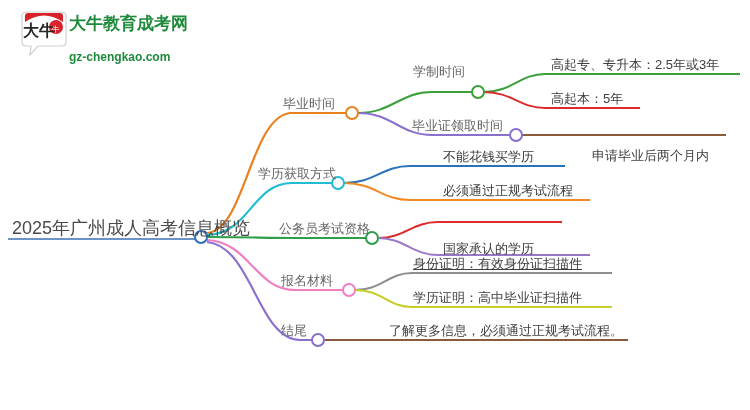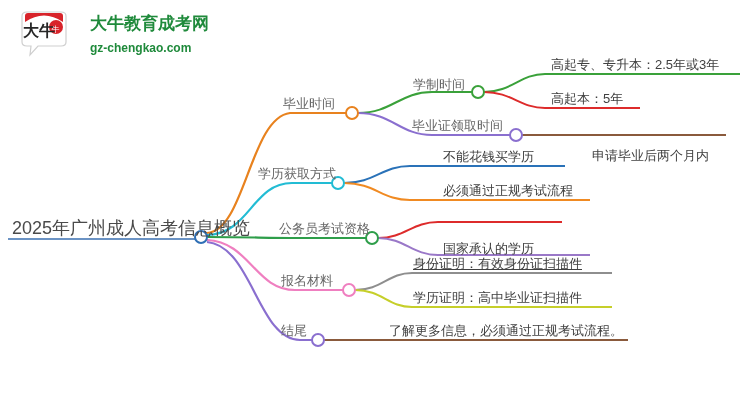--- a/index.html
+++ b/index.html
@@ -29,38 +29,38 @@
   }
   #logo-mark {
     position: absolute;
     left: 0px;
     top: 2px;
     width: 52px;
     height: 50px;
   }
   #logo-text {
     position: absolute;
-    left: 72px;
+    left: 51px;
     top: 6px;
     width: 132px;
   }
   .logo-cn {
     font-size: 17px;
     font-weight: bold;
     color: #1f8a3b;
     letter-spacing: 0px;
     line-height: 20px;
     white-space: nowrap;
   }
   .logo-url {
     font-size: 12px;
     font-weight: bold;
     color: #1f8a3b;
     line-height: 15px;
-    margin-top: 7px;
+    margin-top: 16px;
     white-space: nowrap;
     font-family: "Liberation Sans", "DejaVu Sans", sans-serif;
   }
 
   
   #wires {
     position: absolute;
     left: 0;
     top: 0;
     width: 750px;
@@ -156,21 +156,21 @@
     <circle cx="338" cy="183" r="6" fill="#ffffff" stroke="#22bcd4" stroke-width="2"></circle>
     <circle cx="372" cy="238" r="6" fill="#ffffff" stroke="#2e9e4a" stroke-width="2"></circle>
     <circle cx="349" cy="290" r="6" fill="#ffffff" stroke="#ef7fc0" stroke-width="2"></circle>
     <circle cx="318" cy="340" r="6" fill="#ffffff" stroke="#8a6fcf" stroke-width="2"></circle>
   </svg>
 
   <div class="node-label root" style="left:12px; top:221px;">2025年广州成人高考信息概览</div>
 
   <div class="node-label lvl1" style="left:283px; top:96px;">毕业时间</div>
 
-  <div class="node-label lvl1" style="left:413px; top:77px;">学制时间</div>
+  <div class="node-label lvl1" style="left:413px; top:64px;">学制时间</div>
   <div class="node-label leaf" style="left:551px; top:57px;">高起专、专升本：2.5年或3年</div>
   <div class="node-label leaf" style="left:551px; top:91px;">高起本：5年</div>
 
   <div class="node-label lvl1" style="left:412px; top:118px;">毕业证领取时间</div>
   <div class="node-label leaf" style="left:592px; top:124px;margin-top:24px;">申请毕业后两个月内</div>
 
   <div class="node-label lvl1" style="left:258px; top:166px;">学历获取方式</div>
   <div class="node-label leaf" style="left:443px; top:149px;">不能花钱买学历</div>
   <div class="node-label lvl1" style="left:279px; top:221px;">公务员考试资格</div>
 

